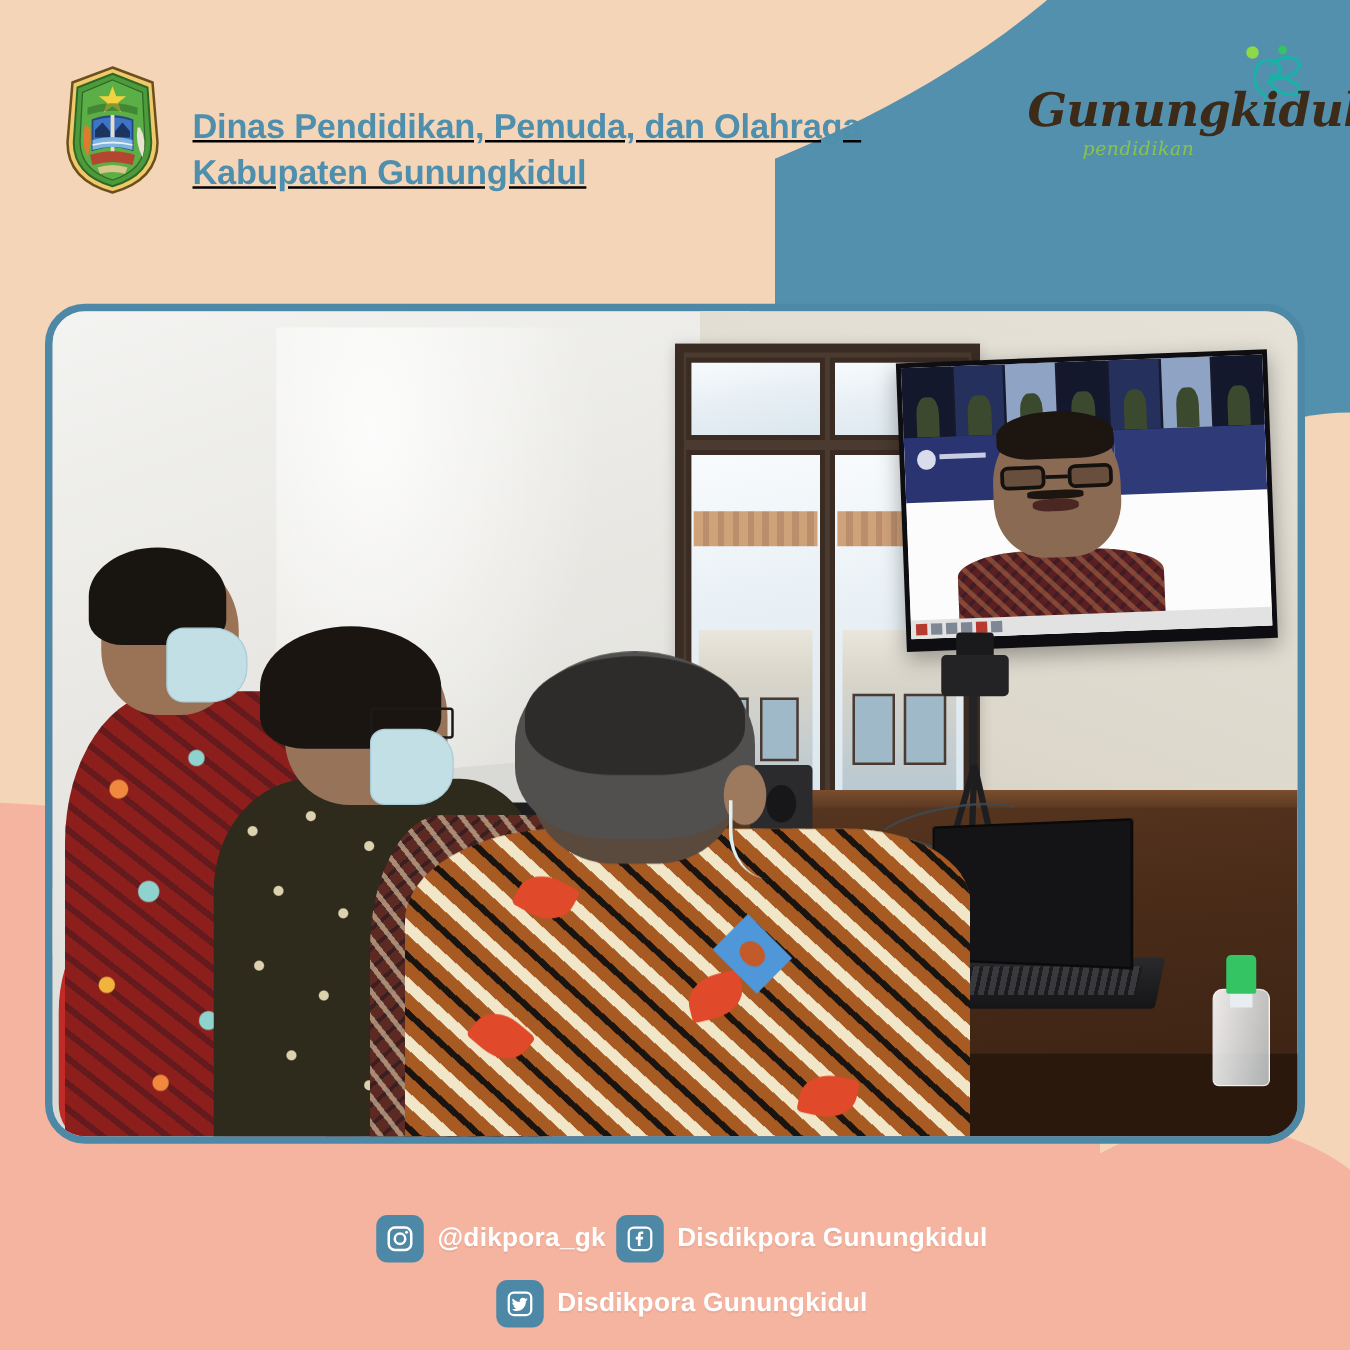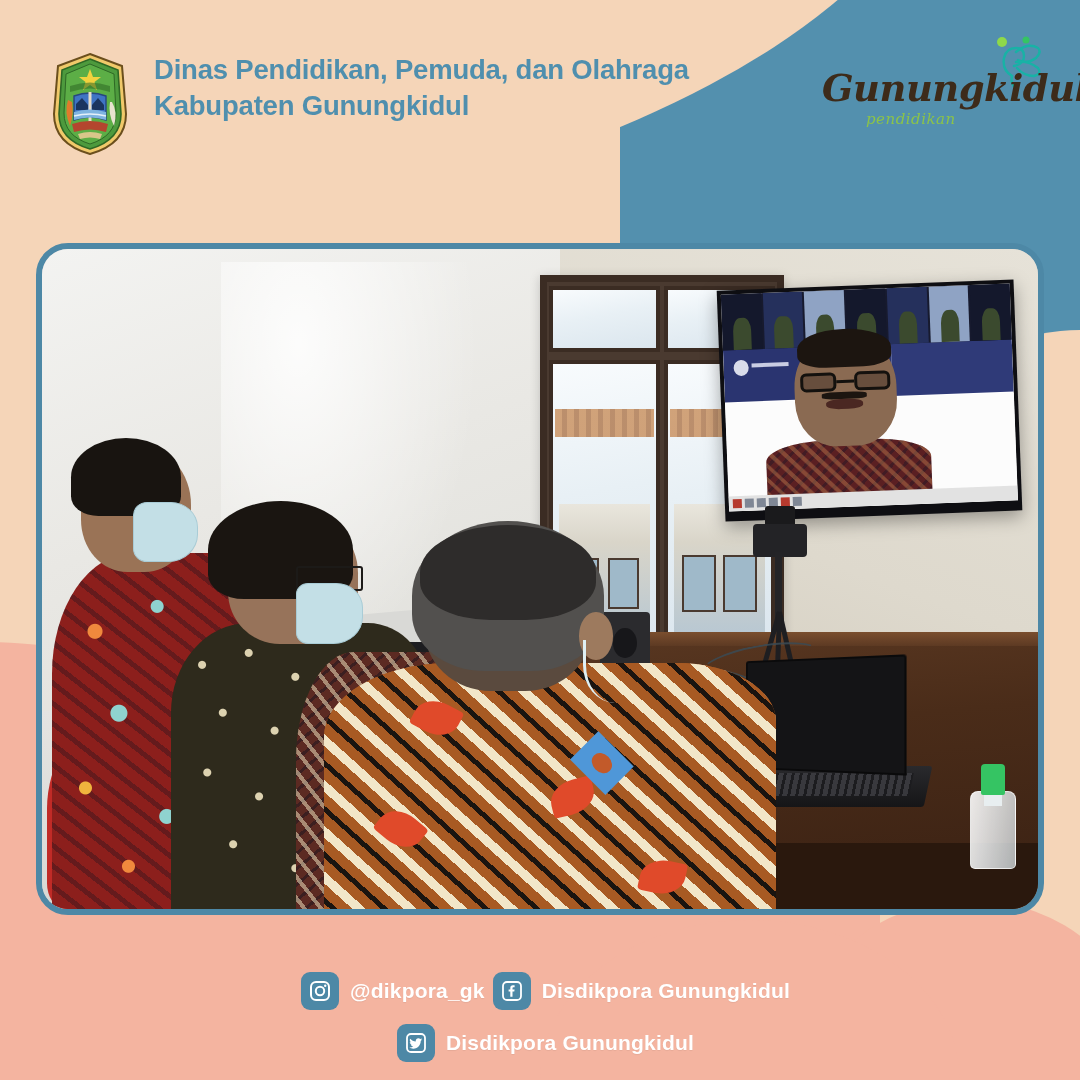--- a/index.html
+++ b/index.html
@@ -101,23 +101,24 @@
     width: 420px; height: 320px;
     background: #F4B4A0;
     border-radius: 50%;
   }
 
   
   .header {
     position: absolute;
     top: 52px; left: 48px;
     display: flex;
-    align-items: flex-start;
+    align-items: flex-end;
     gap: 22px;
     z-index: 30;
+    text-decoration: underline;
   }
   .crest { width: 84px; height: 104px; display: block; }
 
   .header-title {
     color: #4F8FAE;
     font-size: 27.5px;
     font-weight: bold;
     line-height: 1.32;
     letter-spacing: -0.2px;
     white-space: pre-line;

